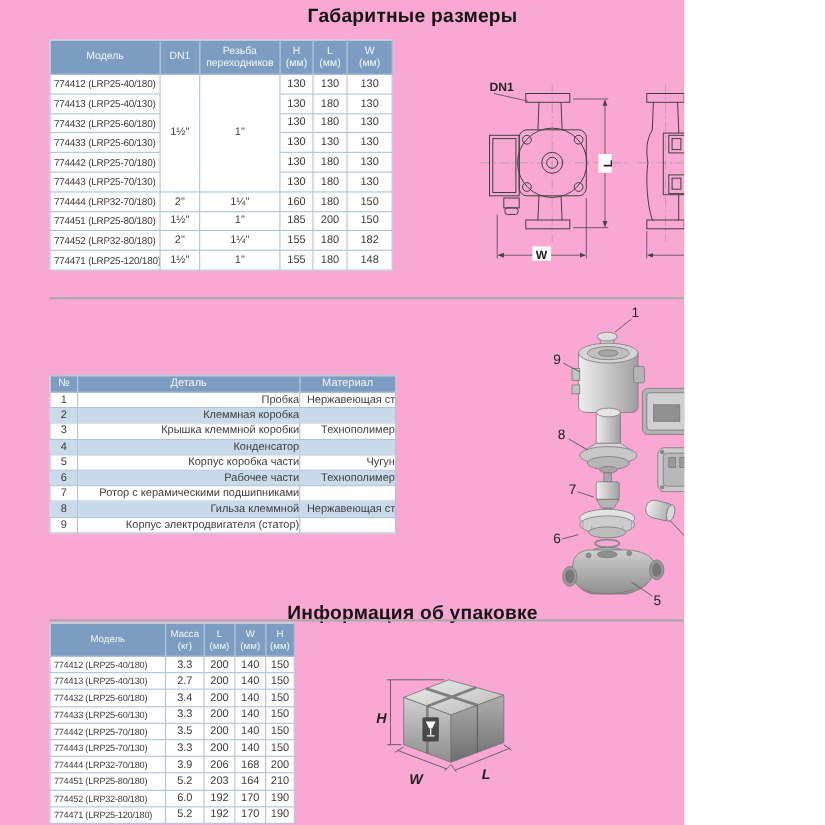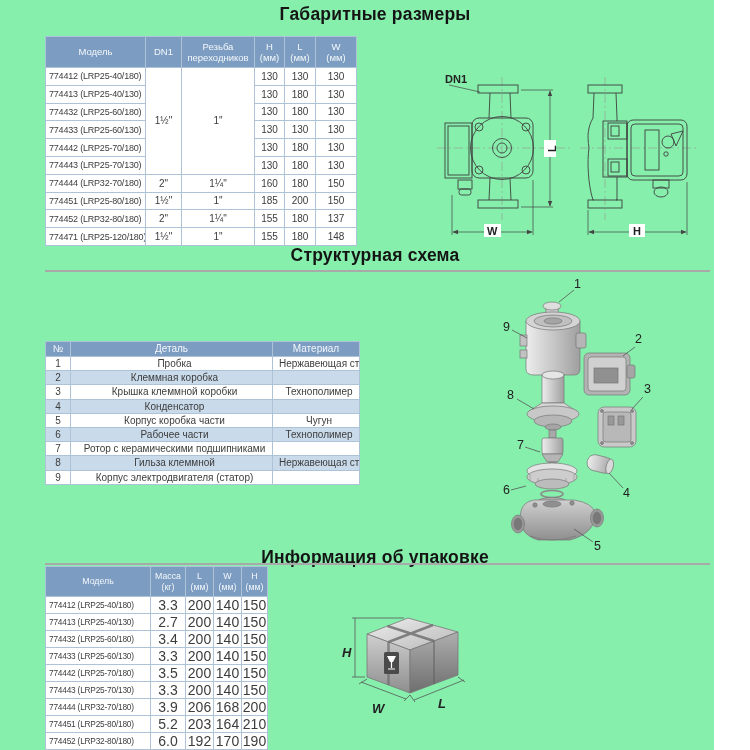--- a/index.html
+++ b/index.html
@@ -3,45 +3,45 @@
 <meta charset="utf-8">
 <style>
   :root{
     --header-bg:#7C9DC1;
     --row-alt:#C9DAEA;
     --tbl-border:#AEC3D7;
     --cell-text:#3c3c3c;
   }
   *{box-sizing:border-box;margin:0;padding:0}
   body{background:#fff;font-family:"Liberation Sans",sans-serif}
-  .page{position:relative;width:714px;height:750px;background:#86efac;overflow:hidden}
+  .page{position:relative;width:622px;height:750px;background:#f9a8d4;overflow:hidden}
   .section-title{position:absolute;left:0;width:750px;text-align:center;
     font-size:17.5px;font-weight:600;color:#141414;letter-spacing:.2px}
   .divider{position:absolute;left:45px;width:665px;border-top:2px solid #a9a9a9;height:0}
   table{border-collapse:collapse;table-layout:fixed;position:absolute;background:#fff}
   th{background:var(--header-bg);color:#f3f7fb;font-weight:400;font-size:9.5px;
      white-space:pre-line;line-height:1.2;text-align:center;vertical-align:middle;
      border:1px solid var(--tbl-border)}
   td{border:1px solid var(--tbl-border);color:var(--cell-text);text-align:center;
      vertical-align:middle;font-size:9.5px;overflow:hidden;white-space:nowrap}
   
   #dim-table{left:45px;top:36px;width:311px}
   #dim-table th{height:31px}
   #dim-table td{height:17.8px;font-size:10px}
   #dim-table td:first-child{text-align:left;padding-left:3px;font-size:9px;letter-spacing:-.2px}
   
   #parts-table{left:45px;top:341px;width:314px}
   #parts-table th{height:15px;font-size:10px}
   #parts-table td{height:14.2px;font-size:10px}
-  #parts-table td:nth-child(2),#parts-table td:nth-child(3){text-align:center;padding-left:6px}
+  #parts-table td:nth-child(2),#parts-table td:nth-child(3){text-align:right;padding-left:6px}
   #parts-table tbody tr:nth-child(even) td{background:var(--row-alt)}
   
   #pack-table{left:45px;top:566px;width:222px}
   #pack-table th{height:30px;font-size:8.8px}
-  #pack-table td{height:15.2px;font-size:14px}
+  #pack-table td{height:15.2px;font-size:10px}
   #pack-table td:first-child{text-align:left;padding-left:3px;font-size:8.3px;letter-spacing:-.2px}
   svg{position:absolute}
   svg text{font-family:"Liberation Sans",sans-serif}
   .cl{stroke:#999;stroke-width:.6;stroke-dasharray:9 3 2 3}
   .callout{font-size:12.5px;fill:#222}
   .dimlabel{font-size:11px;font-weight:700;fill:#222}
   .boxlabel{font-size:13px;font-weight:700;font-style:italic;fill:#222}
 </style>
 </head>
 <body>
@@ -127,21 +127,21 @@
           <td>185</td>
           <td>200</td>
           <td>150</td>
         </tr>
         <tr>
           <td>774452 (LRP32-80/180)</td>
           <td>2"</td>
           <td>1¼"</td>
           <td>155</td>
           <td>180</td>
-          <td>137</td>
+          <td>182</td>
         </tr>
         <tr>
           <td>774471 (LRP25-120/180)</td>
           <td>1½"</td>
           <td>1"</td>
           <td>155</td>
           <td>180</td>
           <td>148</td>
         </tr>
       </tbody>
@@ -212,21 +212,20 @@
     <rect x="109" y="189" width="17" height="13" fill="#fff"></rect>
     <rect x="254" y="189" width="16" height="13" fill="#fff"></rect>
     <rect x="169" y="105" width="12" height="17" fill="#fff"></rect>
 
     <text class="dimlabel" x="70" y="48">DN1</text>
     <text class="dimlabel" x="112" y="200">W</text>
     <text class="dimlabel" x="172" y="118" transform="rotate(-90 176 113)">L</text>
     <text class="dimlabel" x="258" y="200">H</text>
   </svg>
 
-  <div class="section-title" style="top:245px">Структурная схема</div>
   <div class="divider" style="top:270px"></div>
 
   <table id="parts-table">
     <colgroup>
       <col style="width:25px">
         <col style="width:202px">
         <col style="width:87px">
     </colgroup>
     <thead>
         <tr>

